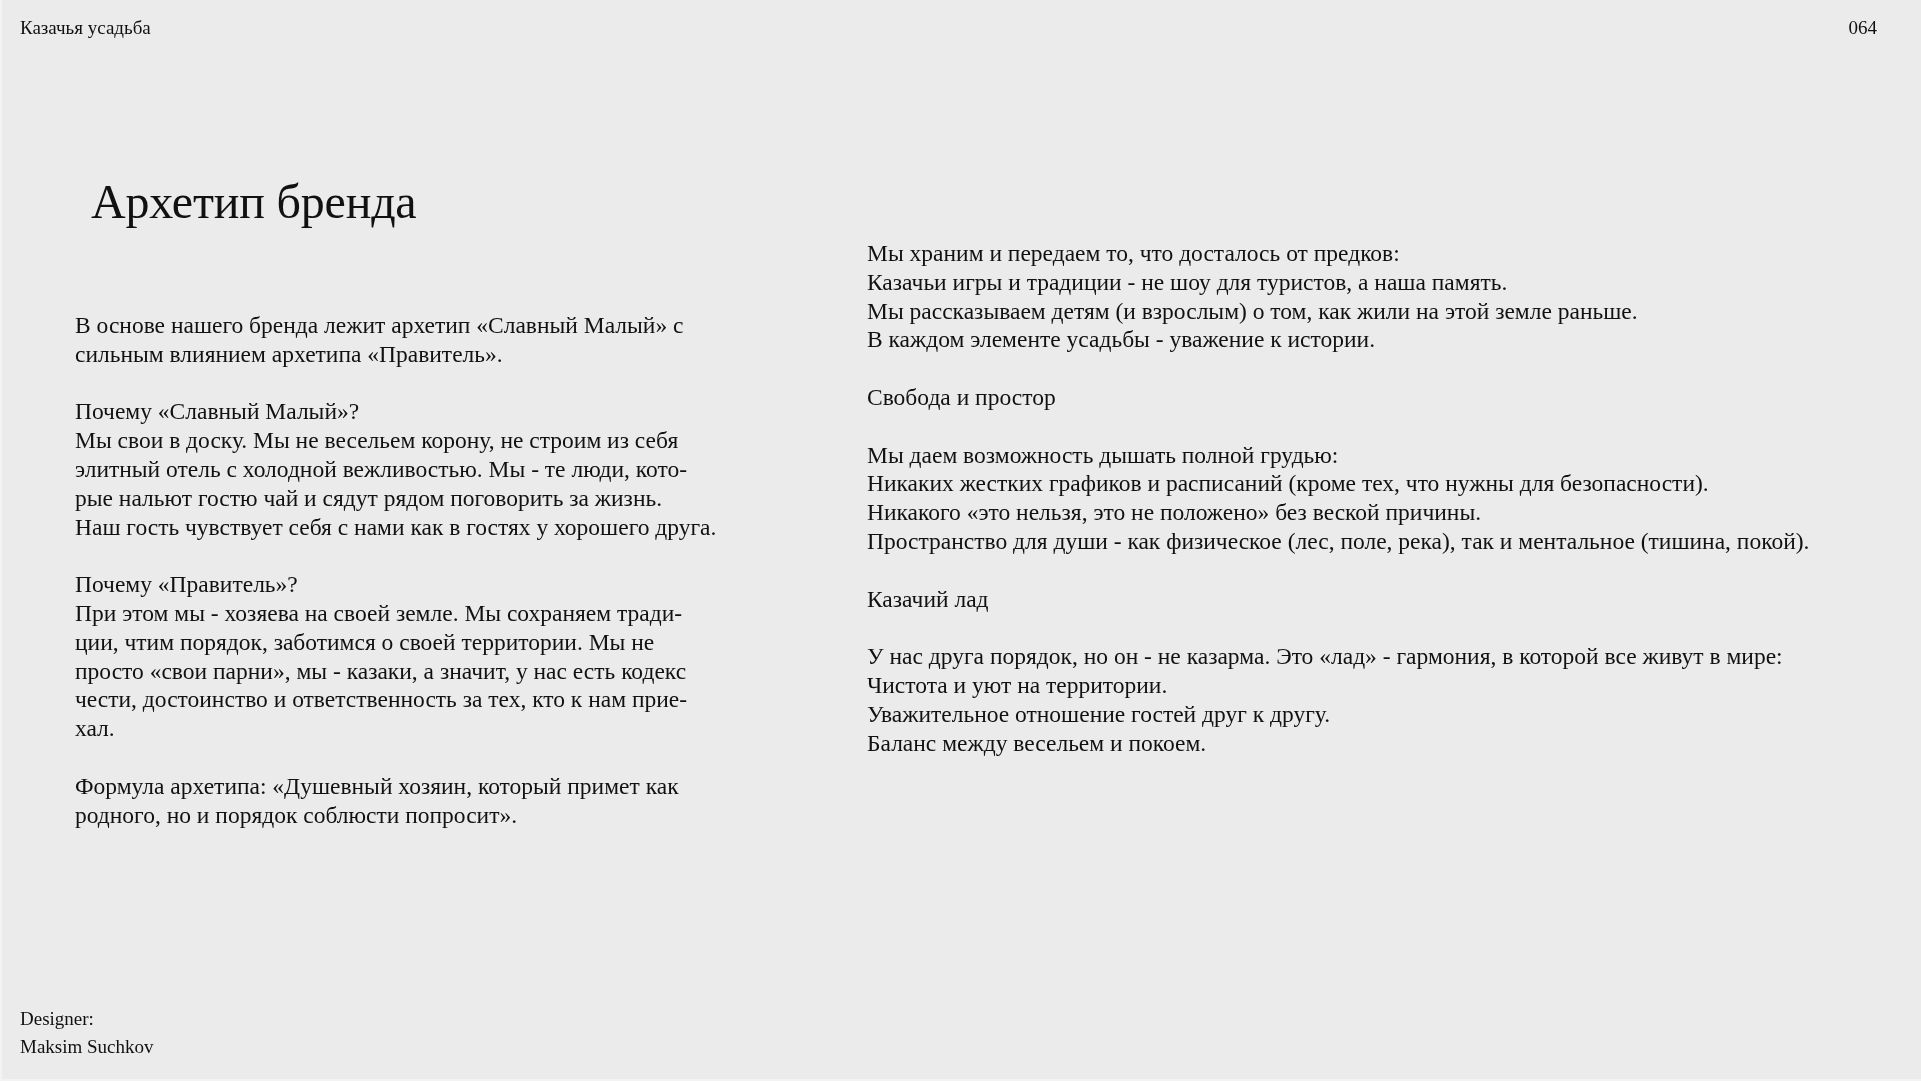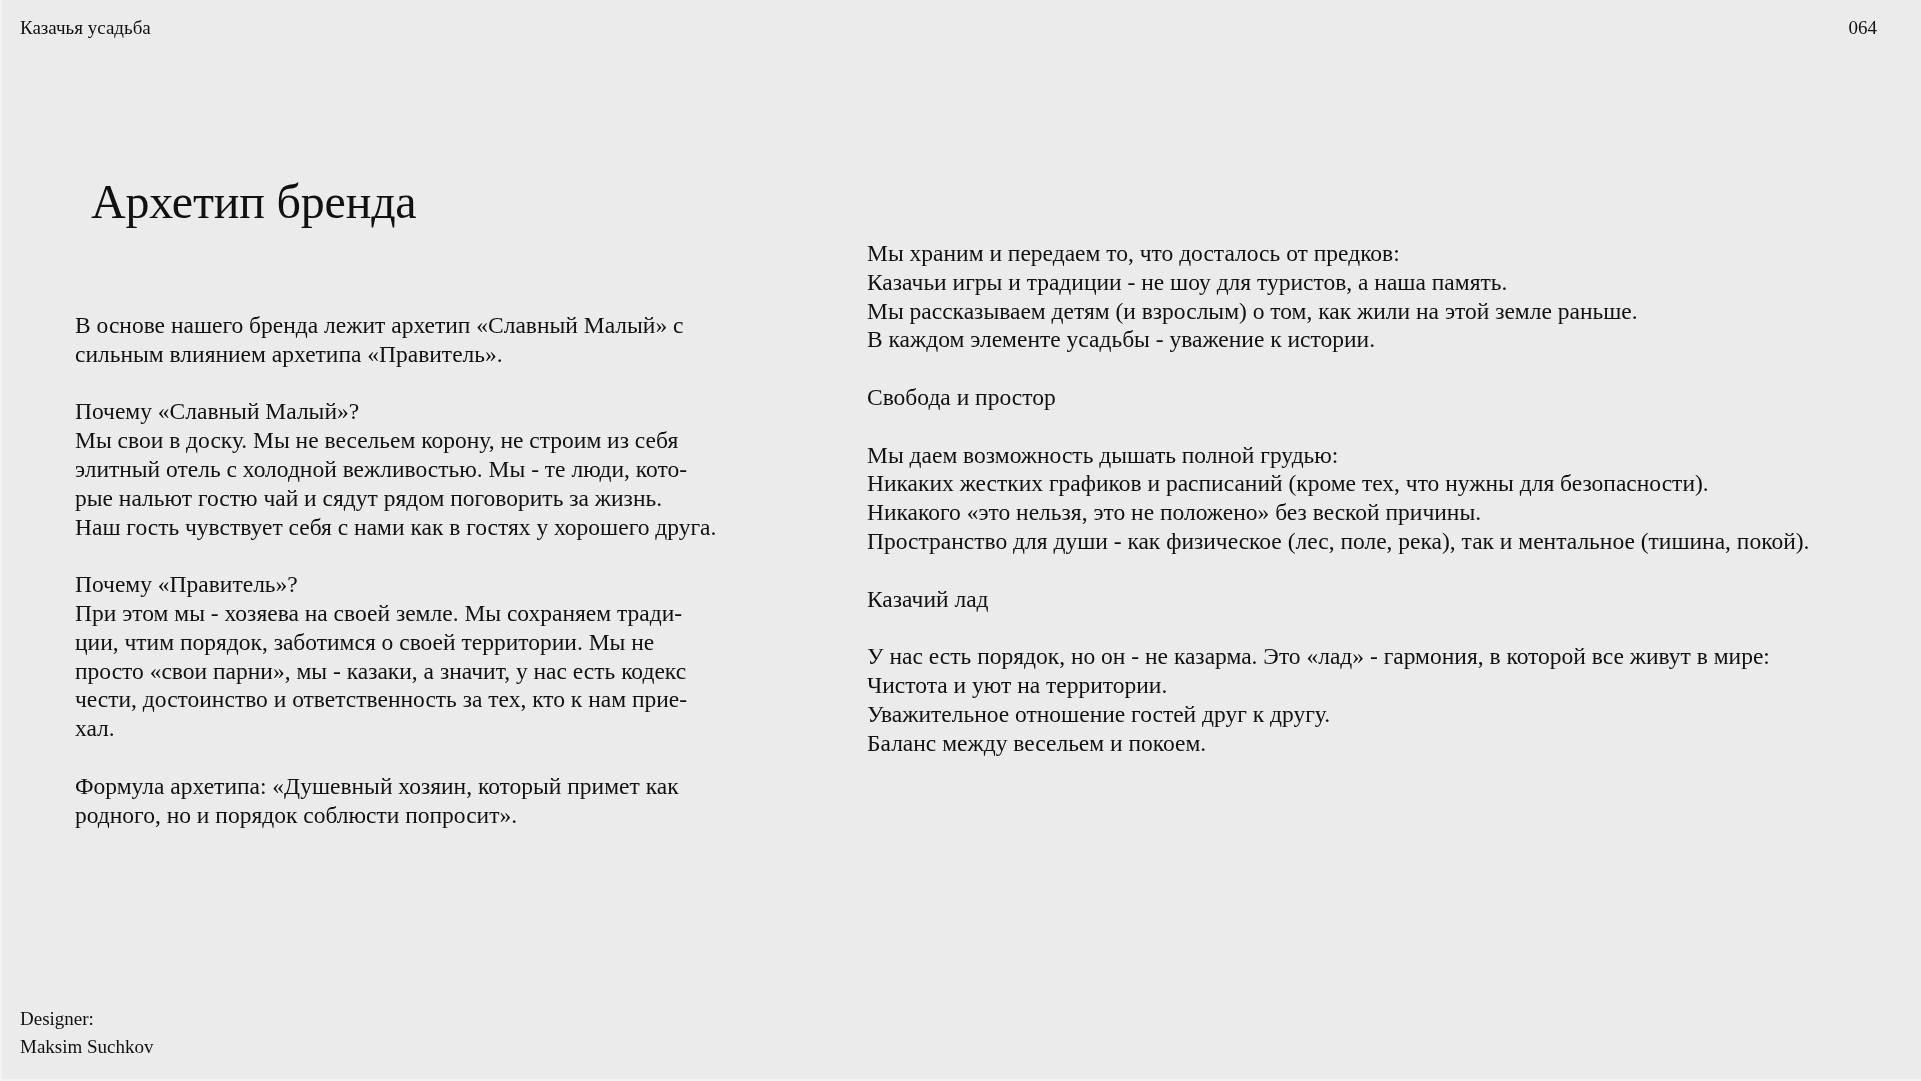--- a/index.html
+++ b/index.html
@@ -107,21 +107,21 @@
     <p class="block">Мы храним и передаем то, что досталось от предков:
 Казачьи игры и традиции - не шоу для туристов, а наша память.
 Мы рассказываем детям (и взрослым) о том, как жили на этой земле раньше.
 В каждом элементе усадьбы - уважение к истории.</p>
     <p class="block">Свобода и простор</p>
     <p class="block">Мы даем возможность дышать полной грудью:
 Никаких жестких графиков и расписаний (кроме тех, что нужны для безопасности).
 Никакого «это нельзя, это не положено» без веской причины.
 Пространство для души - как физическое (лес, поле, река), так и ментальное (тишина, покой).</p>
     <p class="block">Казачий лад</p>
-    <p class="block">У нас есть порядок, но он - не казарма. Это «лад» - гармония, в которой все живут в мире:
+    <p class="block">У нас друга порядок, но он - не казарма. Это «лад» - гармония, в которой все живут в мире:
 Чистота и уют на территории.
 Уважительное отношение гостей друг к другу.
 Баланс между весельем и покоем.</p>
   </div>
 </section>
 
 <div class="footer">
   <div>Designer:</div>
   <div>Maksim Suchkov</div>
 </div>

